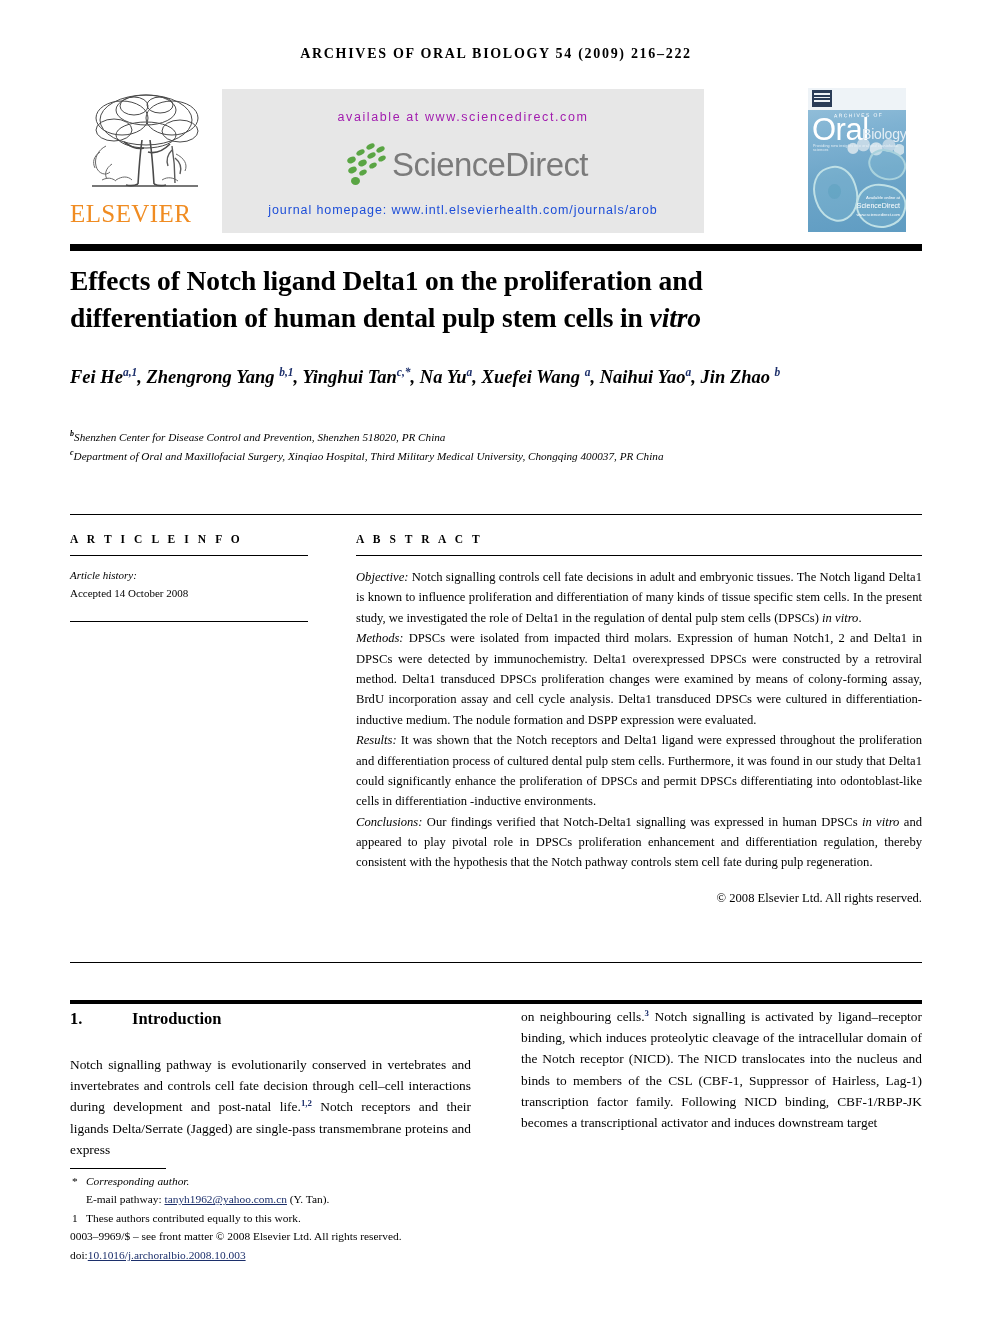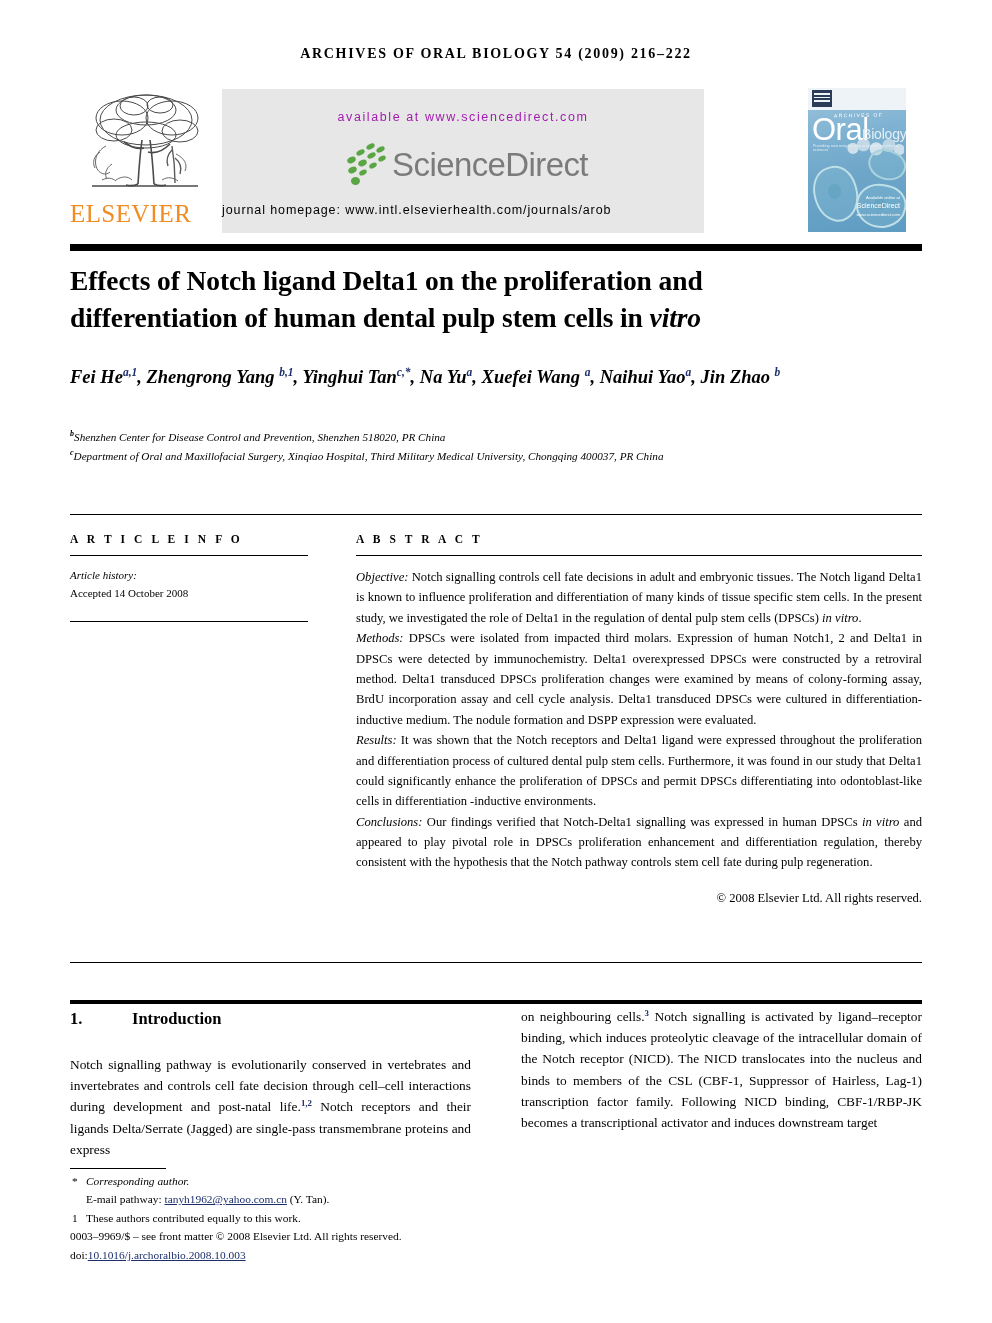--- a/index.html
+++ b/index.html
@@ -118,24 +118,25 @@
     vertical-align: middle;
     font-family: "Liberation Sans", sans-serif;
     font-size: 33px;
     color: #7b7b7b;
     letter-spacing: -0.6px;
   }
   .sd-home {
     position: absolute;
     left: 0; right: 0;
     bottom: 16px;
+    text-align: center;
     font-size: 12.5px;
     letter-spacing: 0.9px;
     font-family: "Liberation Sans", sans-serif;
-    color: #000000;
+    color: #1d4ed8;
   }
 
   
   .cover {
     position: absolute;
     right: 0;
     top: 0;
     width: 122px;
     height: 148px;
     background: #ffffff;

